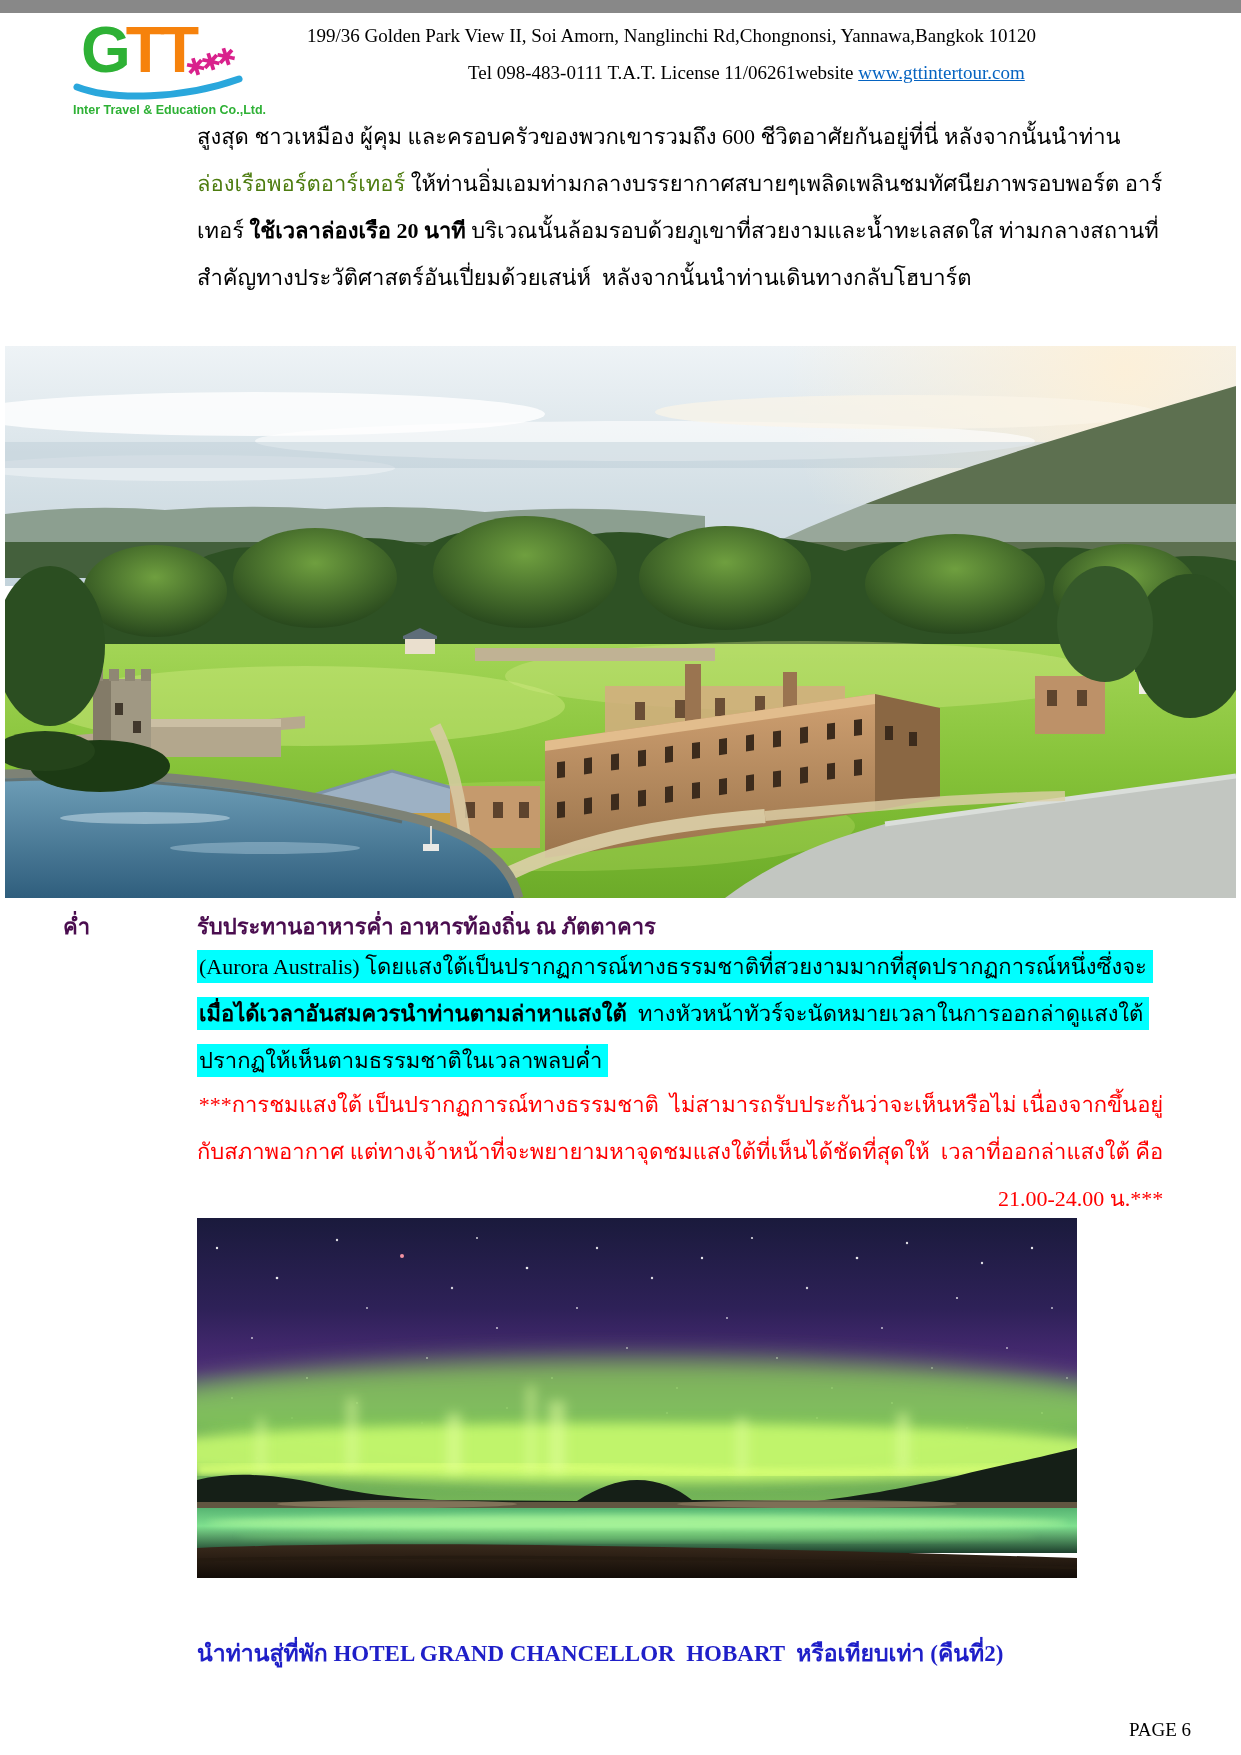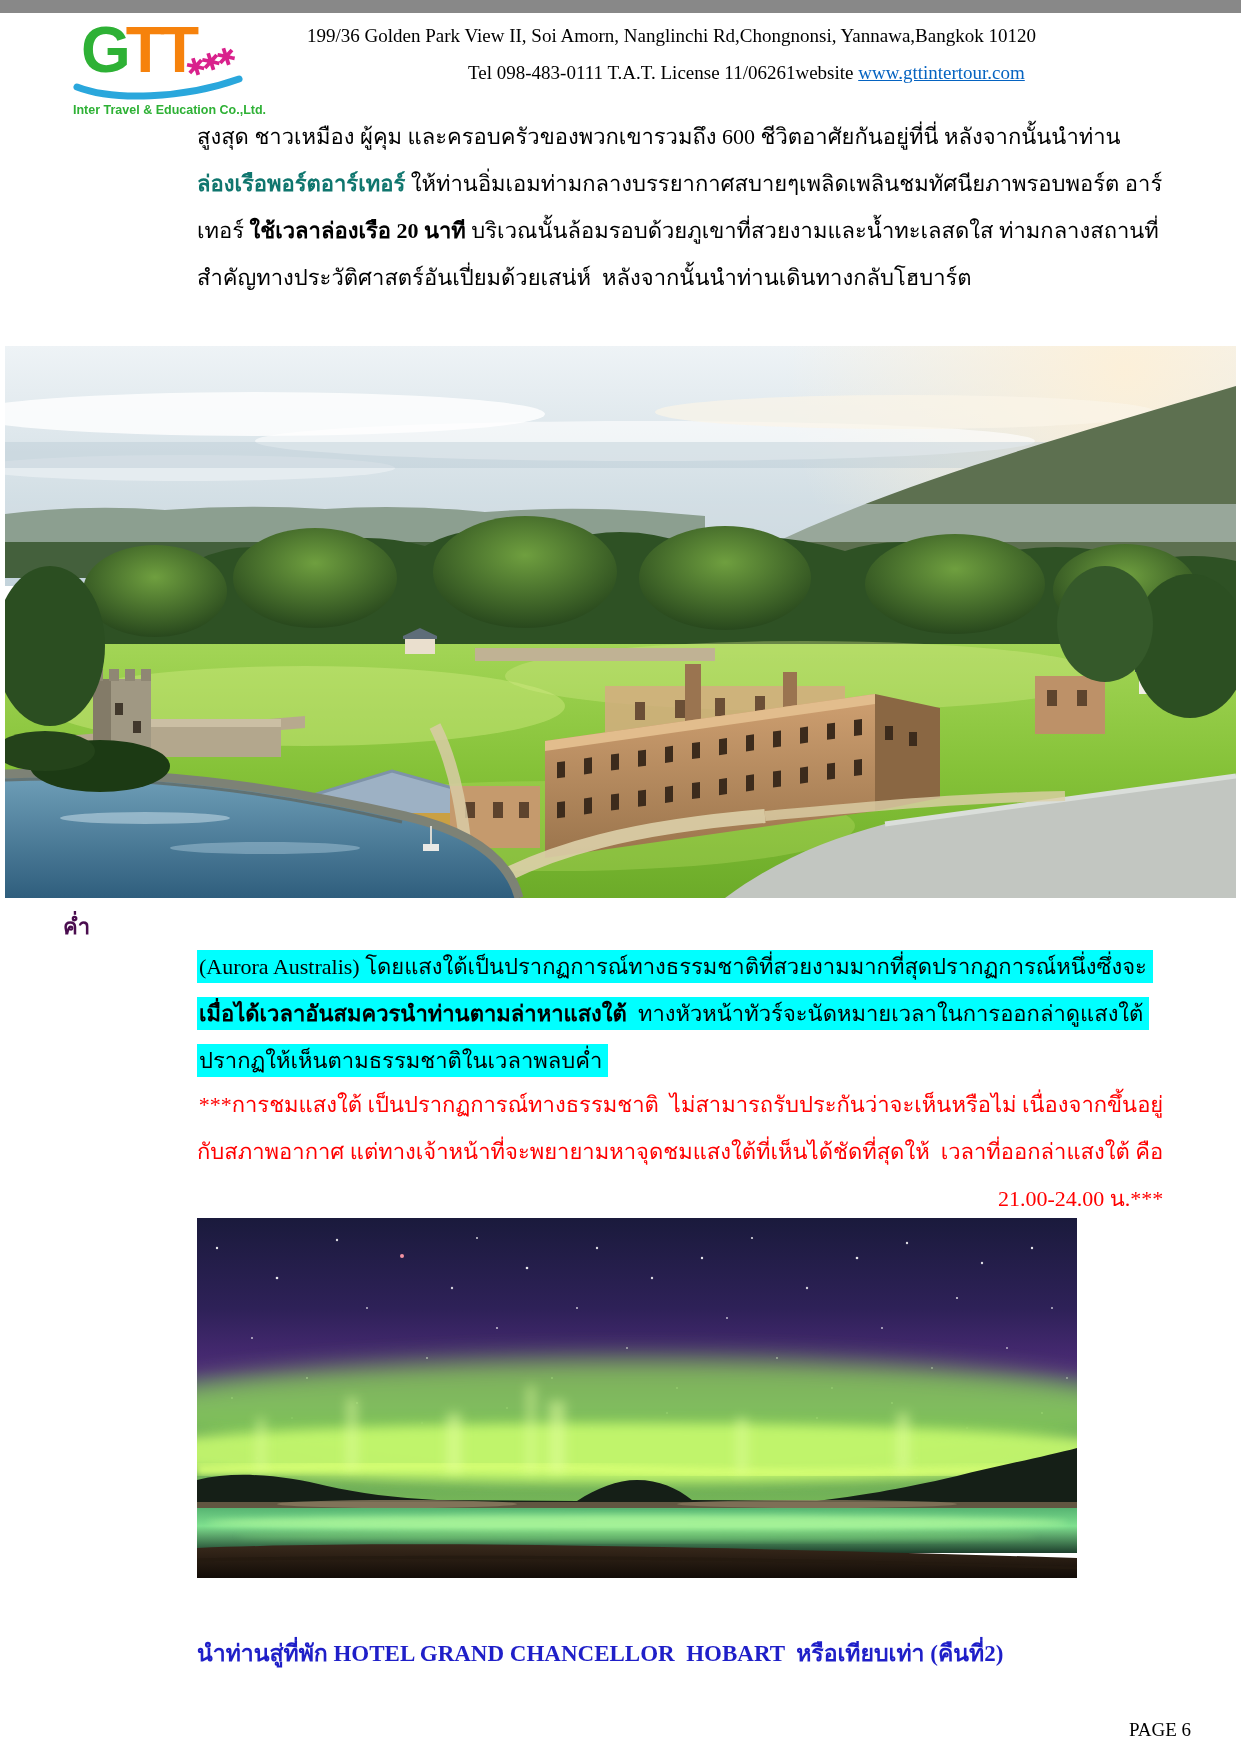--- a/index.html
+++ b/index.html
@@ -4,21 +4,21 @@
 <style>
   html,body{margin:0;padding:0;background:#888;}
   .page{position:relative;width:1241px;height:1755px;background:#fff;margin:13px auto;
         font-family:"Liberation Serif","DejaVu Serif",serif;color:#000;overflow:hidden;}
   .abs{position:absolute;}
   .pre{white-space:pre;}
   .thai{font-size:22px;}
   .tline{height:47px;line-height:47px;white-space:pre;}
   .bold{font-weight:bold;}
   .red{color:#FF0000;text-align:right;}
-  .redbold{color:#0f766e;font-weight:bold;}
+  .redbold{color:#4d7c0f;font-weight:normal;}
   .purple{color:#4A0D4F;font-weight:bold;}
   .hl{background:#00FFFF;padding:4px 6px 4px 2px;}
   .bluehotel{color:#1F1FC8;font-weight:bold;font-size:23px;}
   .weblink{color:#0563C1;text-decoration:underline;}
   .hdr{font-size:19px;}
   .footer-left{font-family:"Liberation Sans","DejaVu Sans",sans-serif;font-size:20px;letter-spacing:-0.2px;}
   .footer-right{font-size:19px;}
   
   .logo{left:73px;top:6px;width:172px;height:106px;}
   .logo-letters{position:absolute;left:8px;top:-6px;font-family:"Liberation Sans",sans-serif;
@@ -233,20 +233,21 @@
 
       <g>
         <ellipse cx="45" cy="300" rx="55" ry="80" fill="#2b4e21"></ellipse>
         <ellipse cx="1185" cy="300" rx="58" ry="72" fill="#2c4f22"></ellipse>
         <ellipse cx="1100" cy="278" rx="48" ry="58" fill="#35592a"></ellipse>
       </g>
     </svg>
   </div>
 
   <div class="abs thai purple" style="left:63px;top:896px;">ค่ำ</div>
+  <div class="abs thai purple pre" style="left:197px;top:896px;">รับประทานอาหารค่ำ อาหารท้องถิ่น ณ ภัตตาคาร</div>
 
   <div class="abs thai" style="left:197px;top:930px;">
     <div class="tline"><span class="hl">(Aurora Australis) โดยแสงใต้เป็นปรากฏการณ์ทางธรรมชาติที่สวยงามมากที่สุดปรากฏการณ์หนึ่งซึ่งจะ</span></div>
     <div class="tline"><span class="hl"><span class="bold">เมื่อได้เวลาอันสมควรนำท่านตามล่าหาแสงใต้</span><span>  ทางหัวหน้าทัวร์จะนัดหมายเวลาในการออกล่าดูแสงใต้</span></span></div>
     <div class="tline"><span class="hl">ปรากฏให้เห็นตามธรรมชาติในเวลาพลบค่ำ</span></div>
   </div>
 
   <div class="abs thai red" style="left:197px;top:1068px;">
     <div class="tline">***การชมแสงใต้ เป็นปรากฏการณ์ทางธรรมชาติ  ไม่สามารถรับประกันว่าจะเห็นหรือไม่ เนื่องจากขึ้นอยู่</div>
     <div class="tline">กับสภาพอากาศ แต่ทางเจ้าหน้าที่จะพยายามหาจุดชมแสงใต้ที่เห็นได้ชัดที่สุดให้  เวลาที่ออกล่าแสงใต้ คือ</div>

